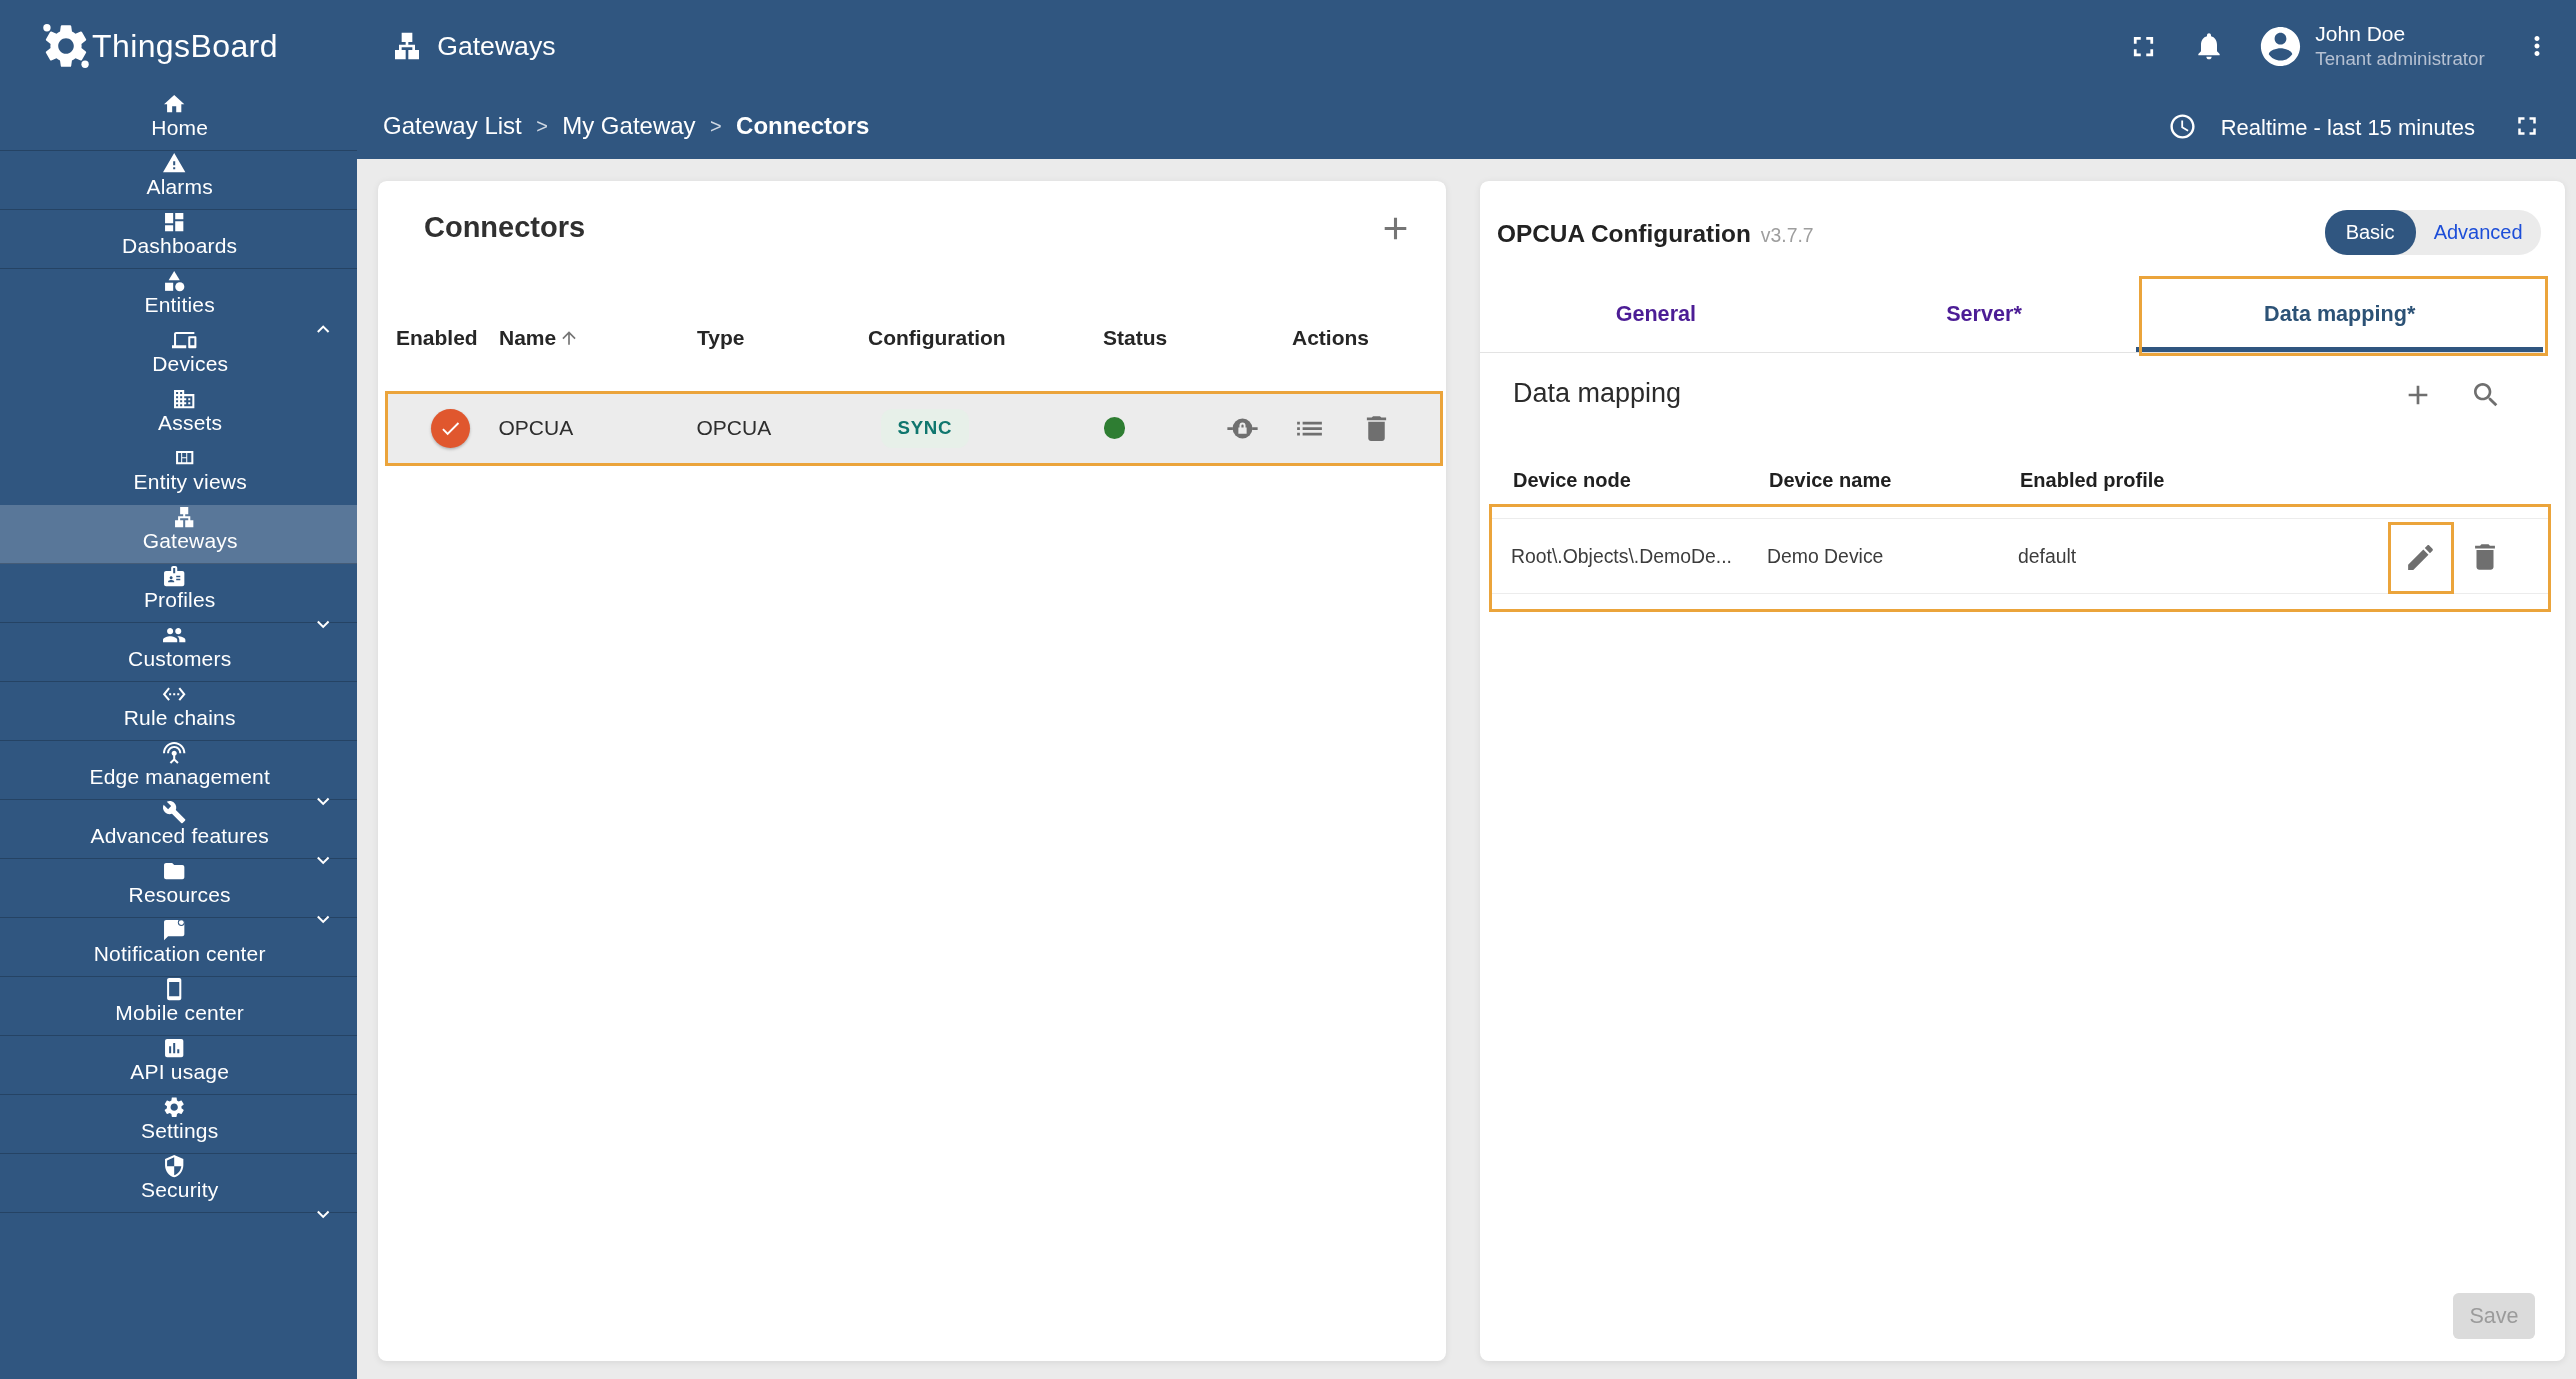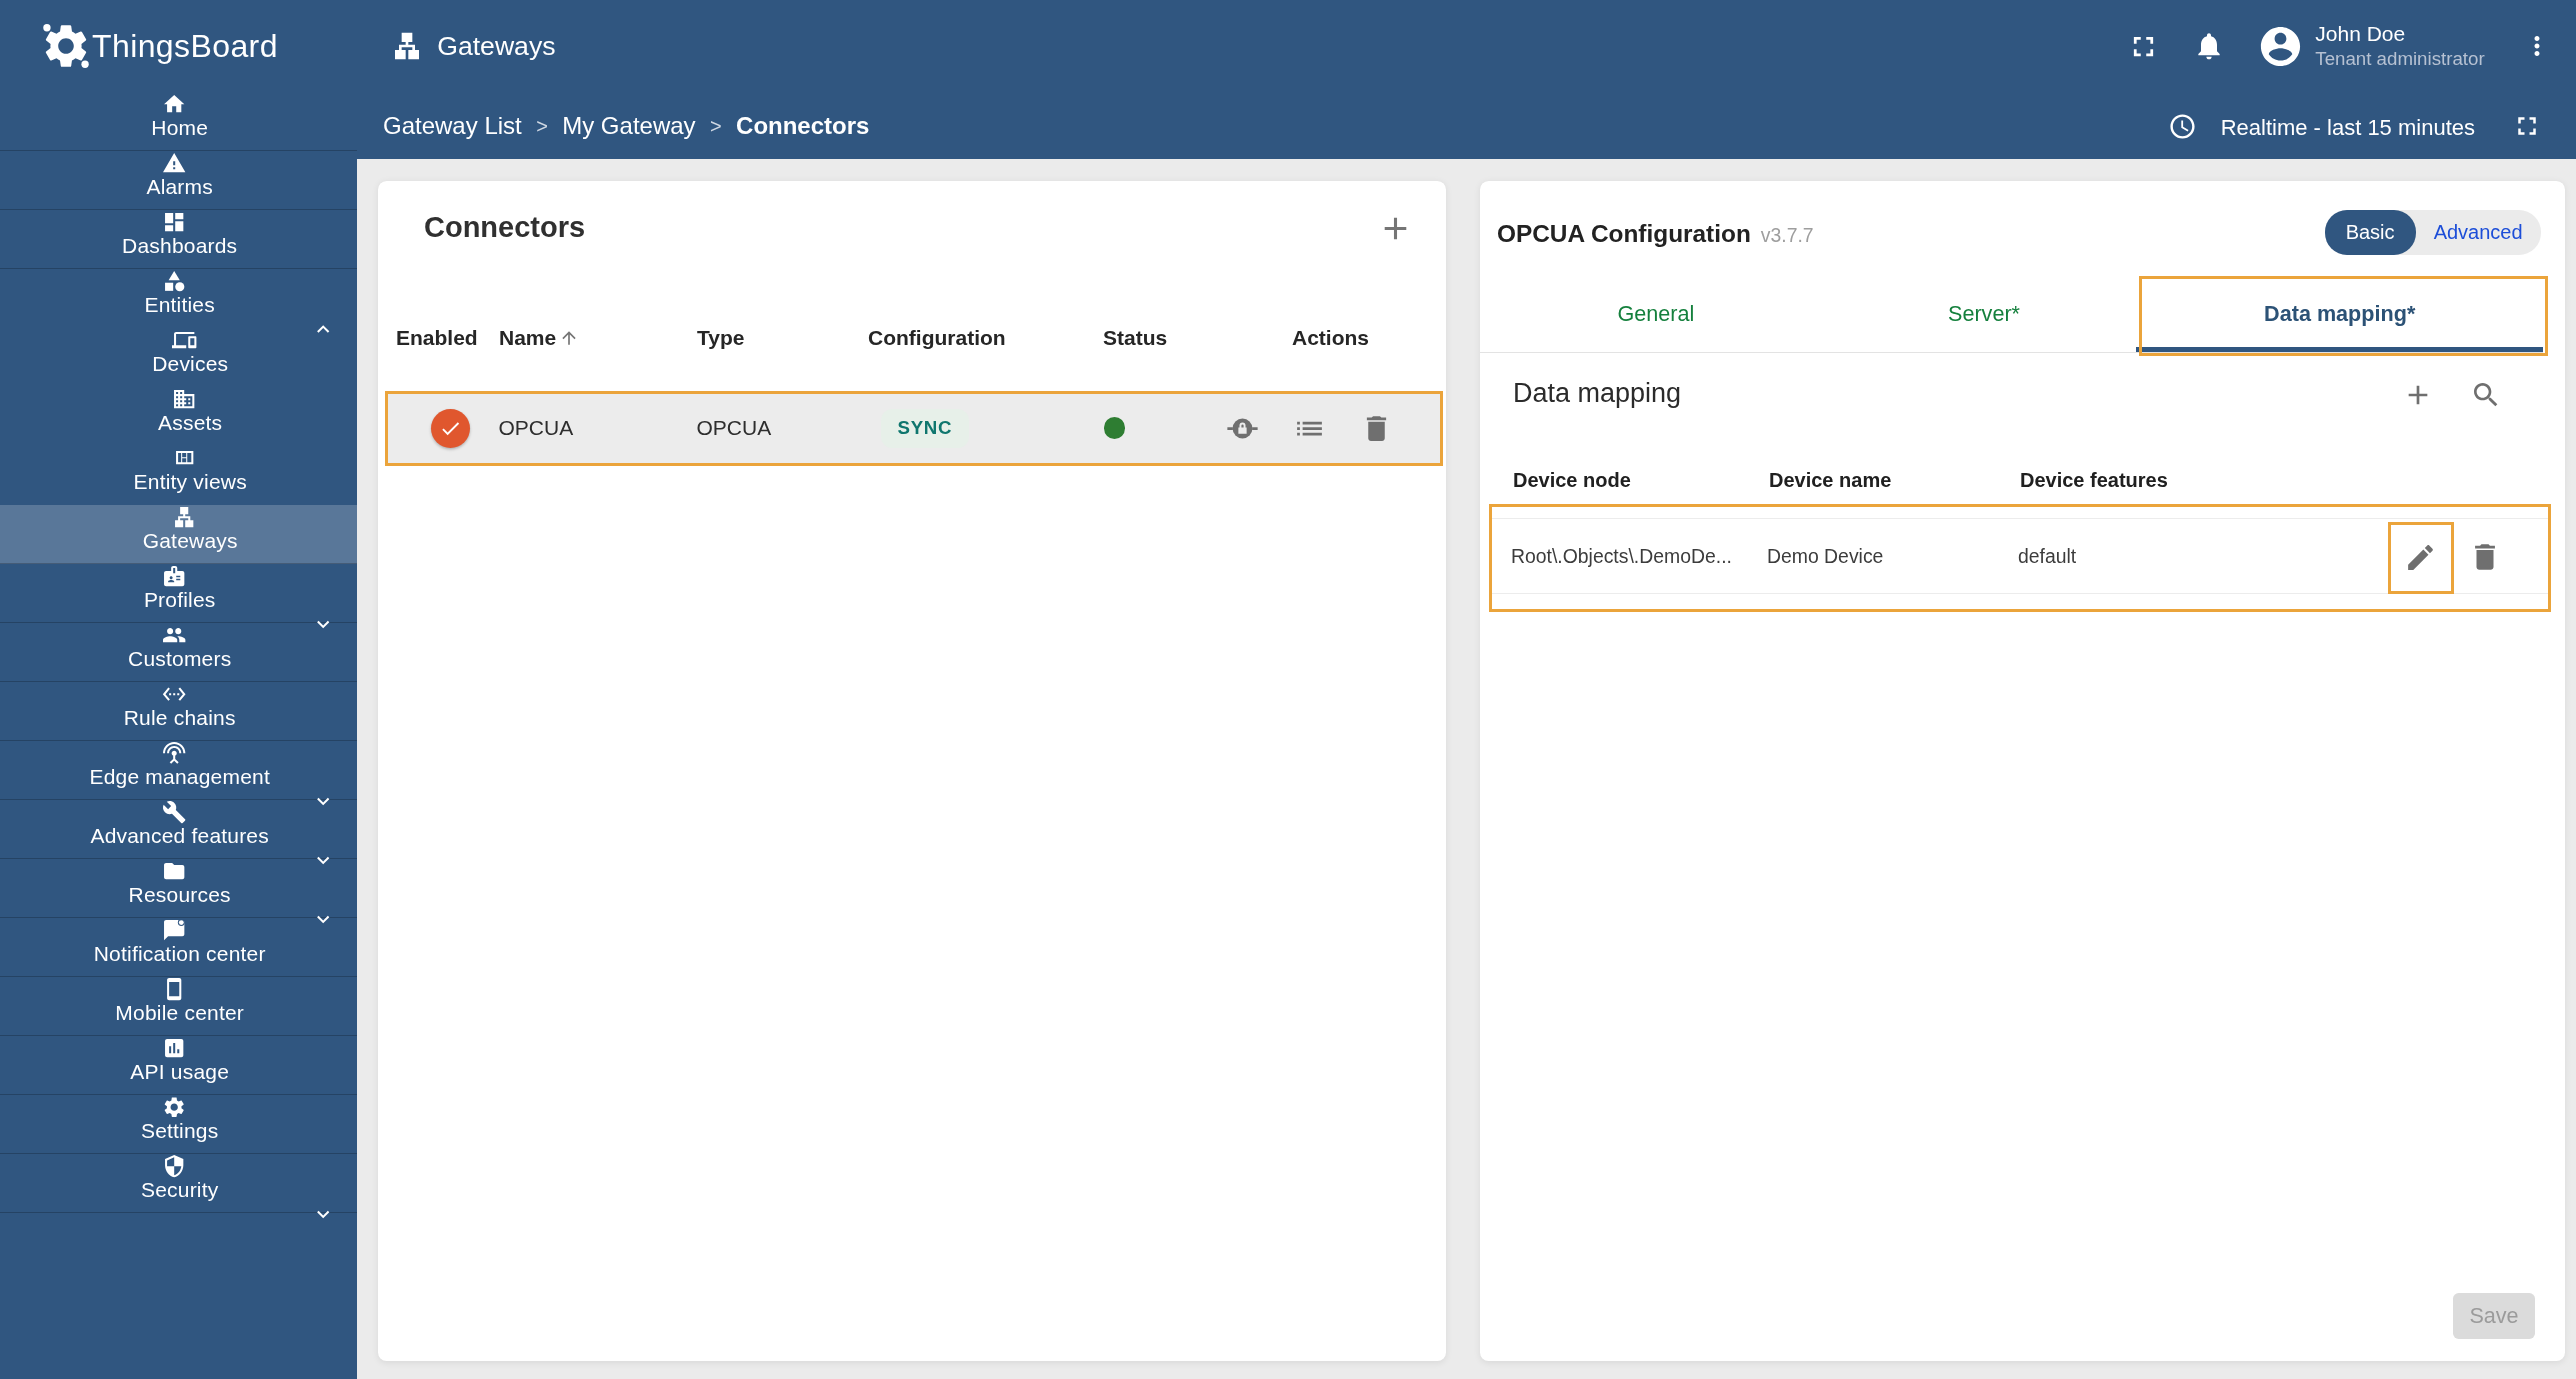--- a/index.html
+++ b/index.html
@@ -98,21 +98,21 @@
   .seg { position:absolute; top:29px; right:24.4px; width:216px; height:45px;
     background:#ebebeb; border-radius:22px; display:flex; align-items:center;
     font-size:20px; cursor:pointer; }
   .seg-basic { width:91px; height:45px; background:#305680; color:#fff;
     border-radius:22px; display:flex; align-items:center; justify-content:center;
     font-weight:500; }
   .seg-adv { flex:1; text-align:center; color:#1d4ed8; }
   .tabs { position:absolute; left:0; top:96px; width:1063px; height:76px;
     display:flex; border-bottom:0.7px solid #e3e3e3; }
   .tab { display:flex; align-items:center; justify-content:center; font-size:21.6px;
-    font-weight:400; color:#15803d; cursor:pointer; position:relative; }
+    font-weight:700; color:#4c1d95; cursor:pointer; position:relative; }
   .tab.t1 { width:352px; } .tab.t2 { width:305px; } .tab.t3 { width:407px; }
   .tab.active { color:#2c5276; font-weight:600; }
   .tab.active::after { content:""; position:absolute; left:0; right:0; bottom:-0.7px;
     height:5px; background:#305680; }
   .tab-annot { position:absolute; left:659px; top:95px; width:409px; height:80px;
     border:3.6px solid #eba43b; pointer-events:none; }
   .dm-title { position:absolute; left:33px; top:197px; font-size:27px;
     font-weight:500; color:#2b2b2b; }
   .dm-add { position:absolute; left:922px; top:198px; width:32px; height:32px;
     color:#6f6f6f; background:none; border:none; cursor:pointer; }
@@ -488,21 +488,21 @@
     </button>
     <button class="dm-search">
       <svg viewBox="0 0 24 24">
           <path d="M15.5 14h-.79l-.28-.27C15.41 12.59 16 11.11 16 9.5 16 5.91 13.09 3 9.5 3S3 5.91 3 9.5 5.91 16 9.5 16c1.61 0 3.09-.59 4.23-1.57l.27.28v.79l5 4.99L20.49 19l-4.99-5zm-6 0C7.01 14 5 11.99 5 9.5S7.01 5 9.5 5 14 7.01 14 9.5 11.99 14 9.5 14z"></path>
         </svg>
     </button>
 
     <div class="mhead">
       <span>Device node</span>
       <span>Device name</span>
-      <span>Device features</span>
+      <span>Enabled profile</span>
     </div>
 
     <div class="mapbox">
       <div class="mrow">
         <span>Root\.Objects\.DemoDe...</span>
         <span>Demo Device</span>
         <span>default</span>
         <span></span>
       </div>
       <div class="pencil-annot">

